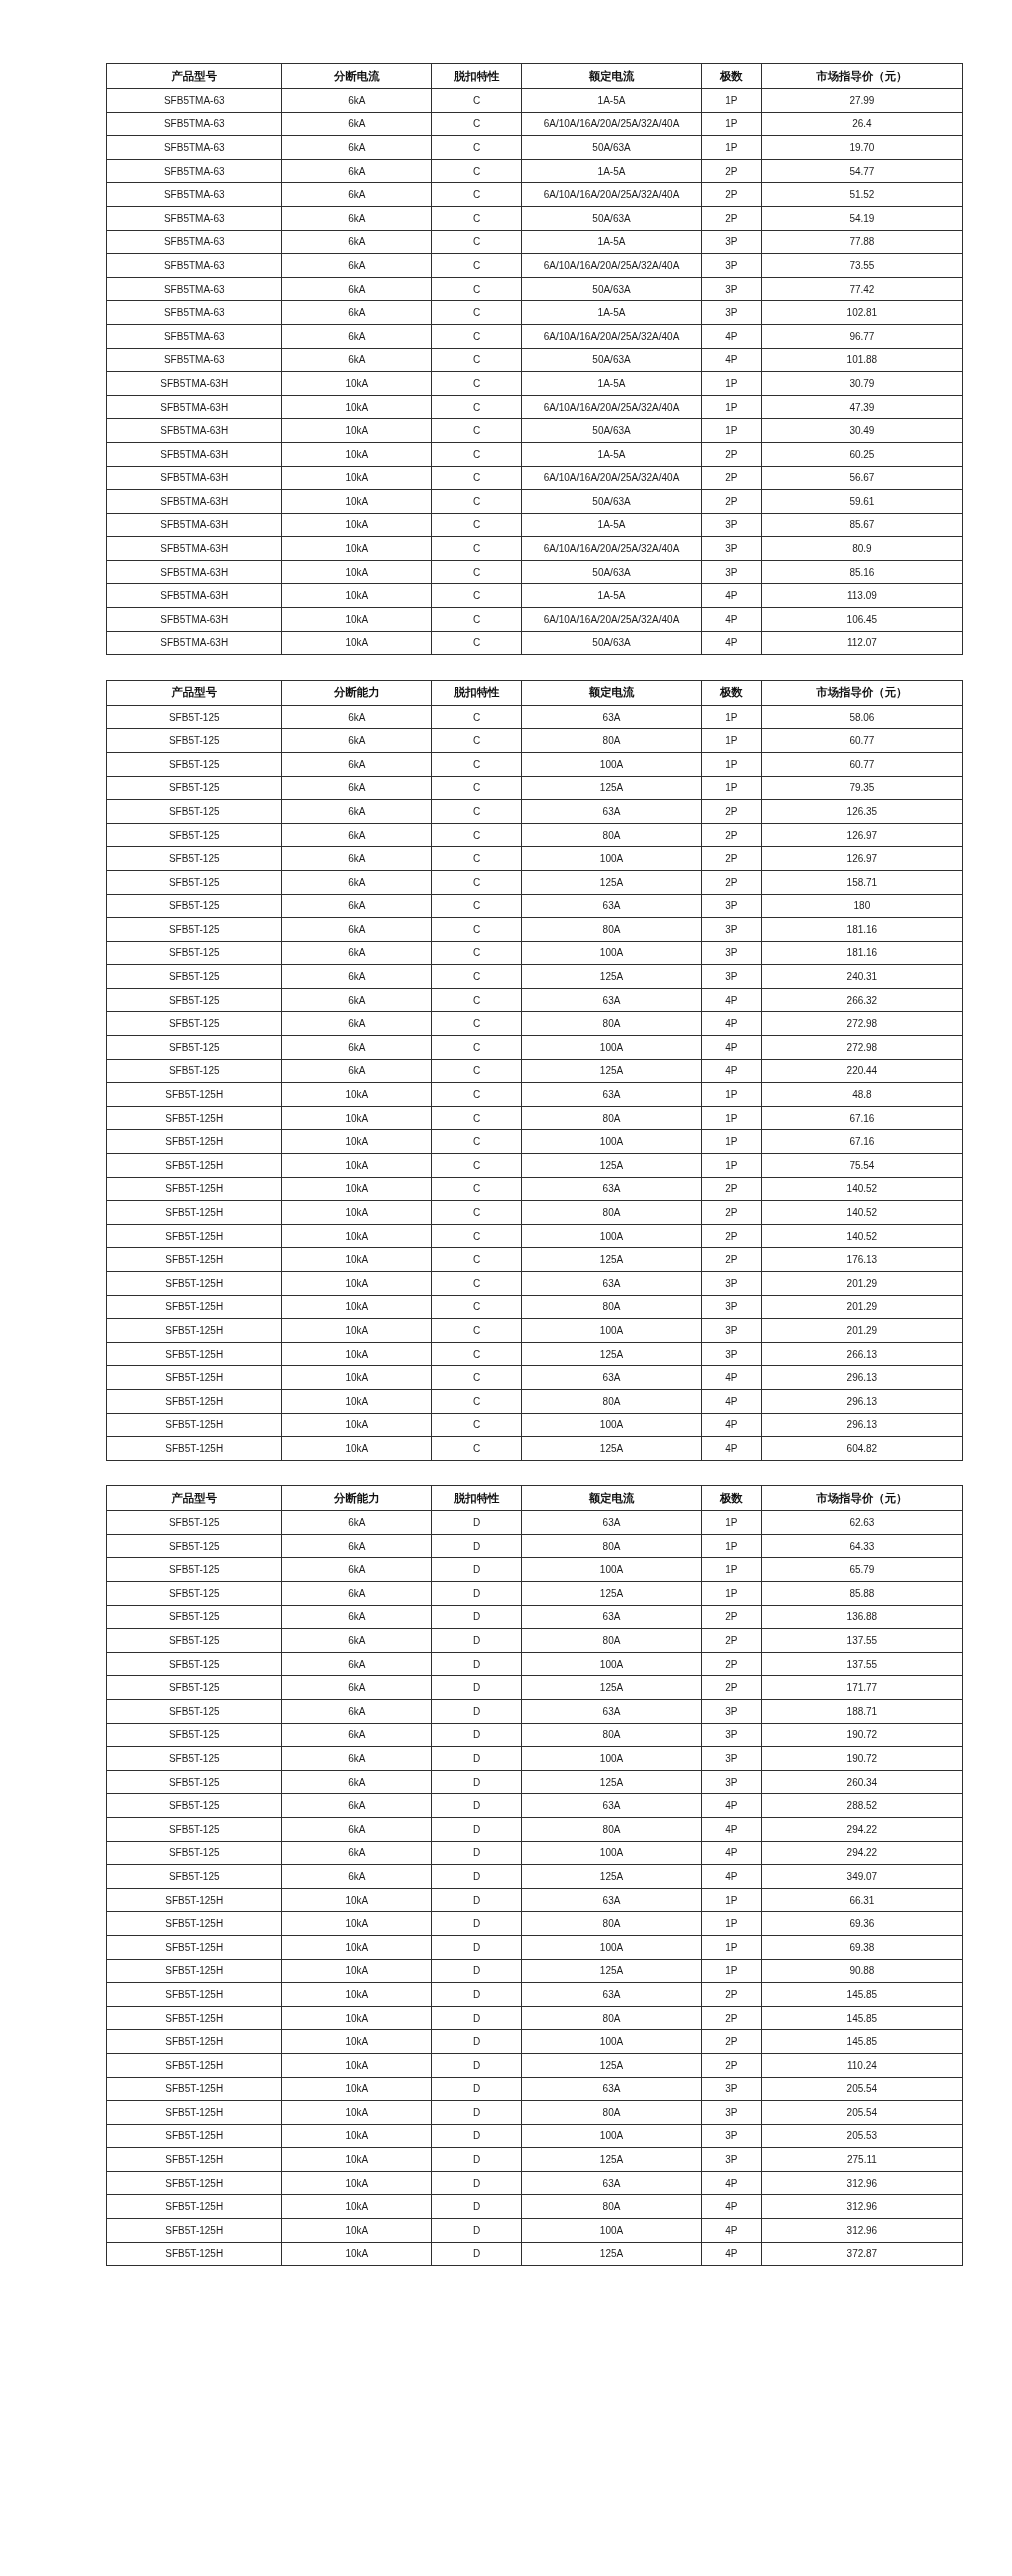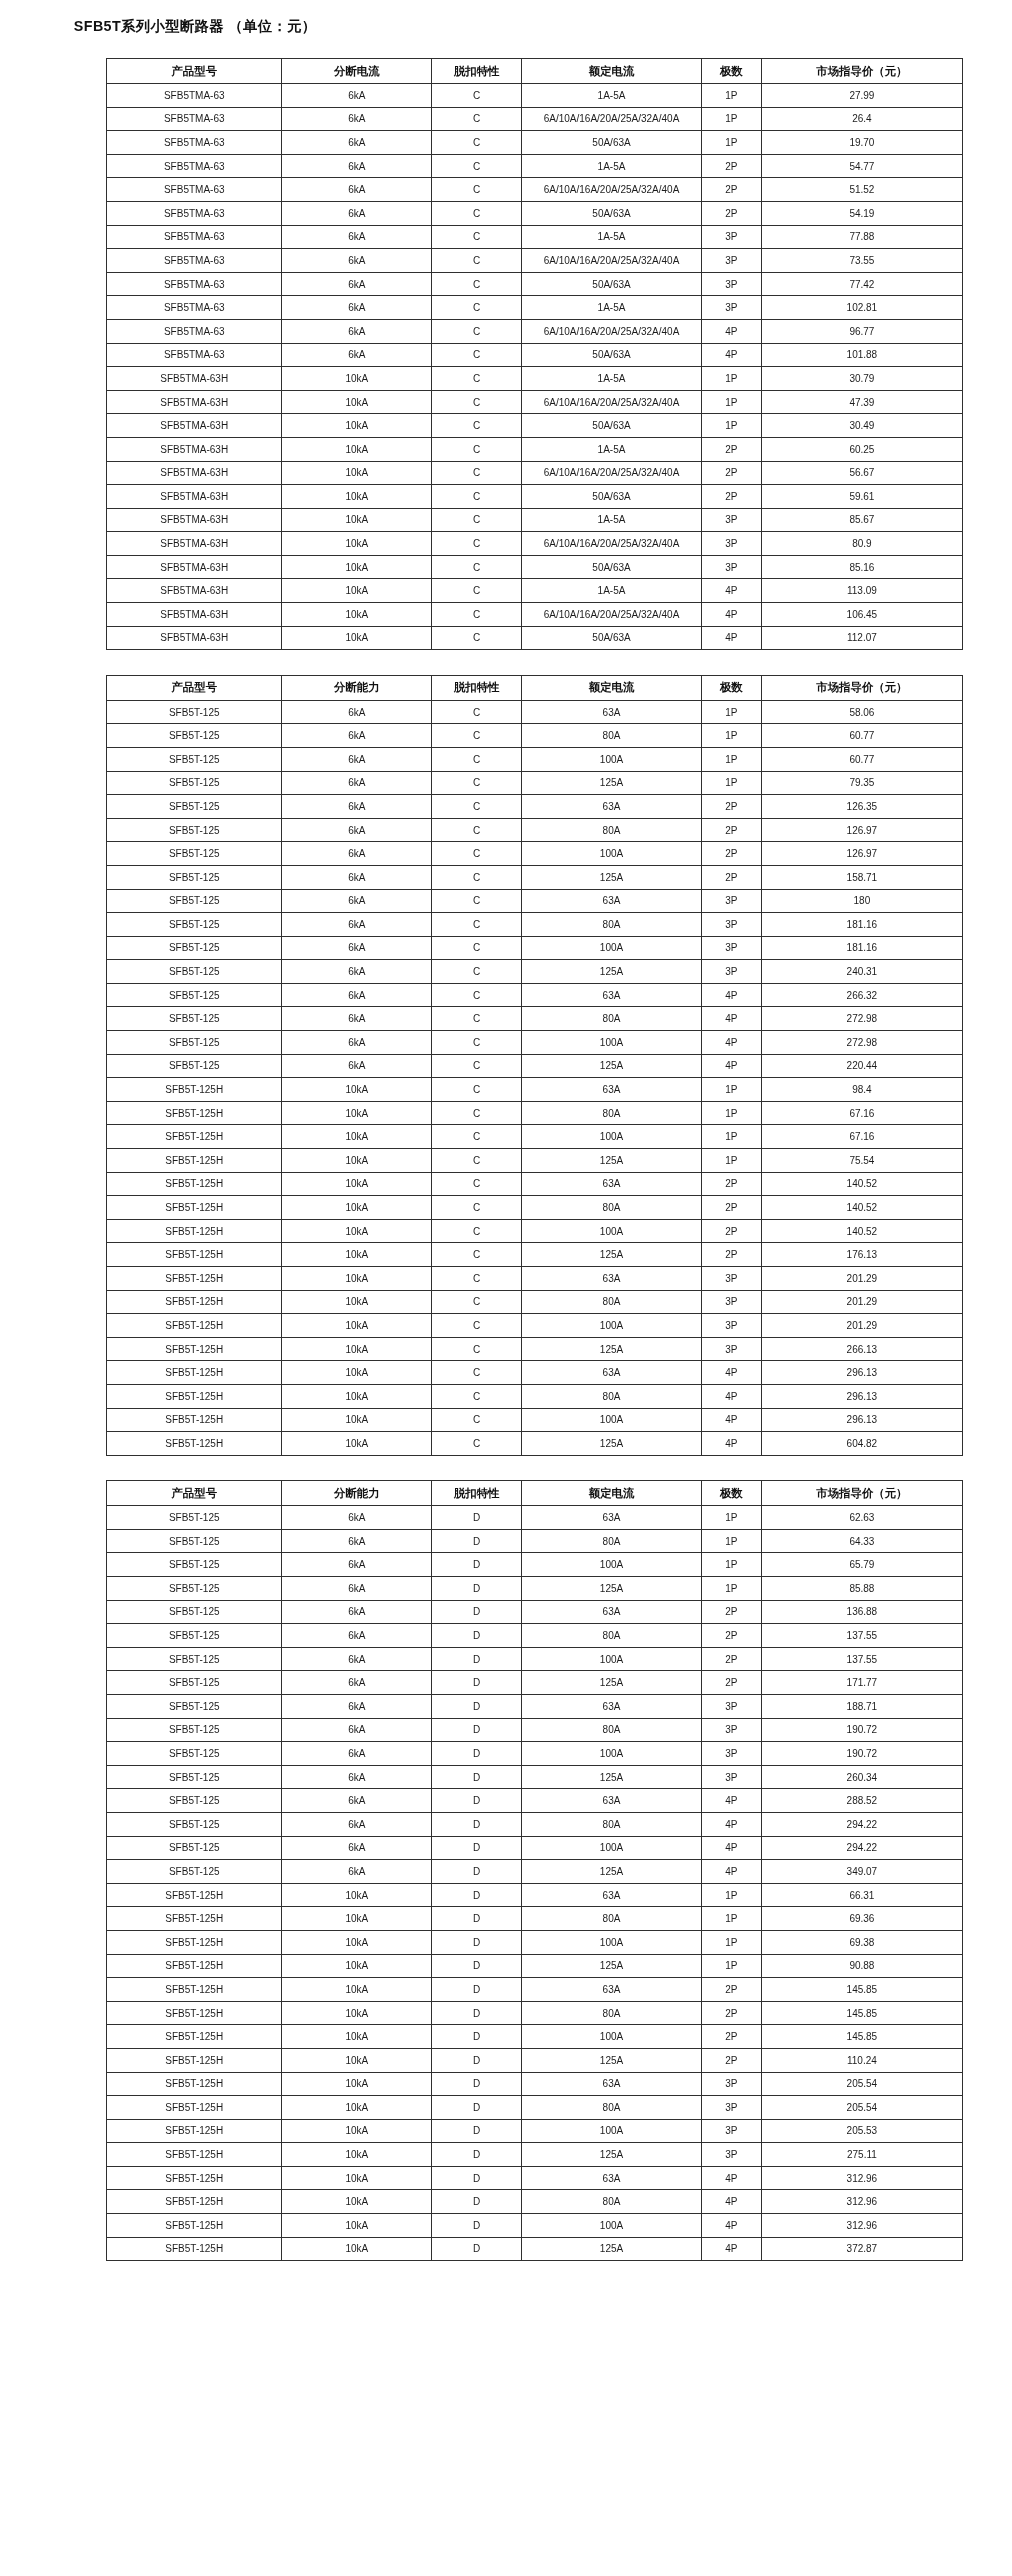--- a/index.html
+++ b/index.html
@@ -15,21 +15,21 @@
     background: #ffffff;
     padding: 17px 76px 34px 78px;
   }
   .title {
     font-size: 14.3px;
     font-weight: bold;
     color: #111111;
     letter-spacing: 0.4px;
     margin-left: -4.2px;
   }
-  .tables { margin-top: 22px; padding-left: 28px; }
+  .tables { margin-top: 46px; padding-left: 28px; }
   table.price-table {
     width: 857px;
     border-collapse: collapse;
     table-layout: fixed;
     border: 1.7px solid #2f2f2f;
     margin-bottom: 24.5px;
     background: #ffffff;
   }
   table.price-table:last-child { margin-bottom: 0; }
   .price-table th, .price-table td {
@@ -49,21 +49,20 @@
   .price-table td {
     height: 23.6px;
     font-size: 10px;
     color: #1c1c1c;
   }
 </style>
 </head>
 <body>
 
 <div class="page">
-  <div class="title">SFB5T系列小型断路器 （单位：元）</div>
   <div class="tables" id="tables-container">
       <table class="price-table">
         <colgroup>
           <col style="width: 20.5%;">
           <col style="width: 17.5%;">
           <col style="width: 10.5%;">
           <col style="width: 21%;">
           <col style="width: 7%;">
           <col style="width: 23.5%;">
         </colgroup>
@@ -419,21 +418,21 @@
             <td>125A</td>
             <td>4P</td>
             <td>220.44</td>
           </tr>
           <tr>
             <td>SFB5T-125H</td>
             <td>10kA</td>
             <td>C</td>
             <td>63A</td>
             <td>1P</td>
-            <td>98.4</td>
+            <td>48.8</td>
           </tr>
           <tr>
             <td>SFB5T-125H</td>
             <td>10kA</td>
             <td>C</td>
             <td>80A</td>
             <td>1P</td>
             <td>67.16</td>
           </tr>
           <tr>

